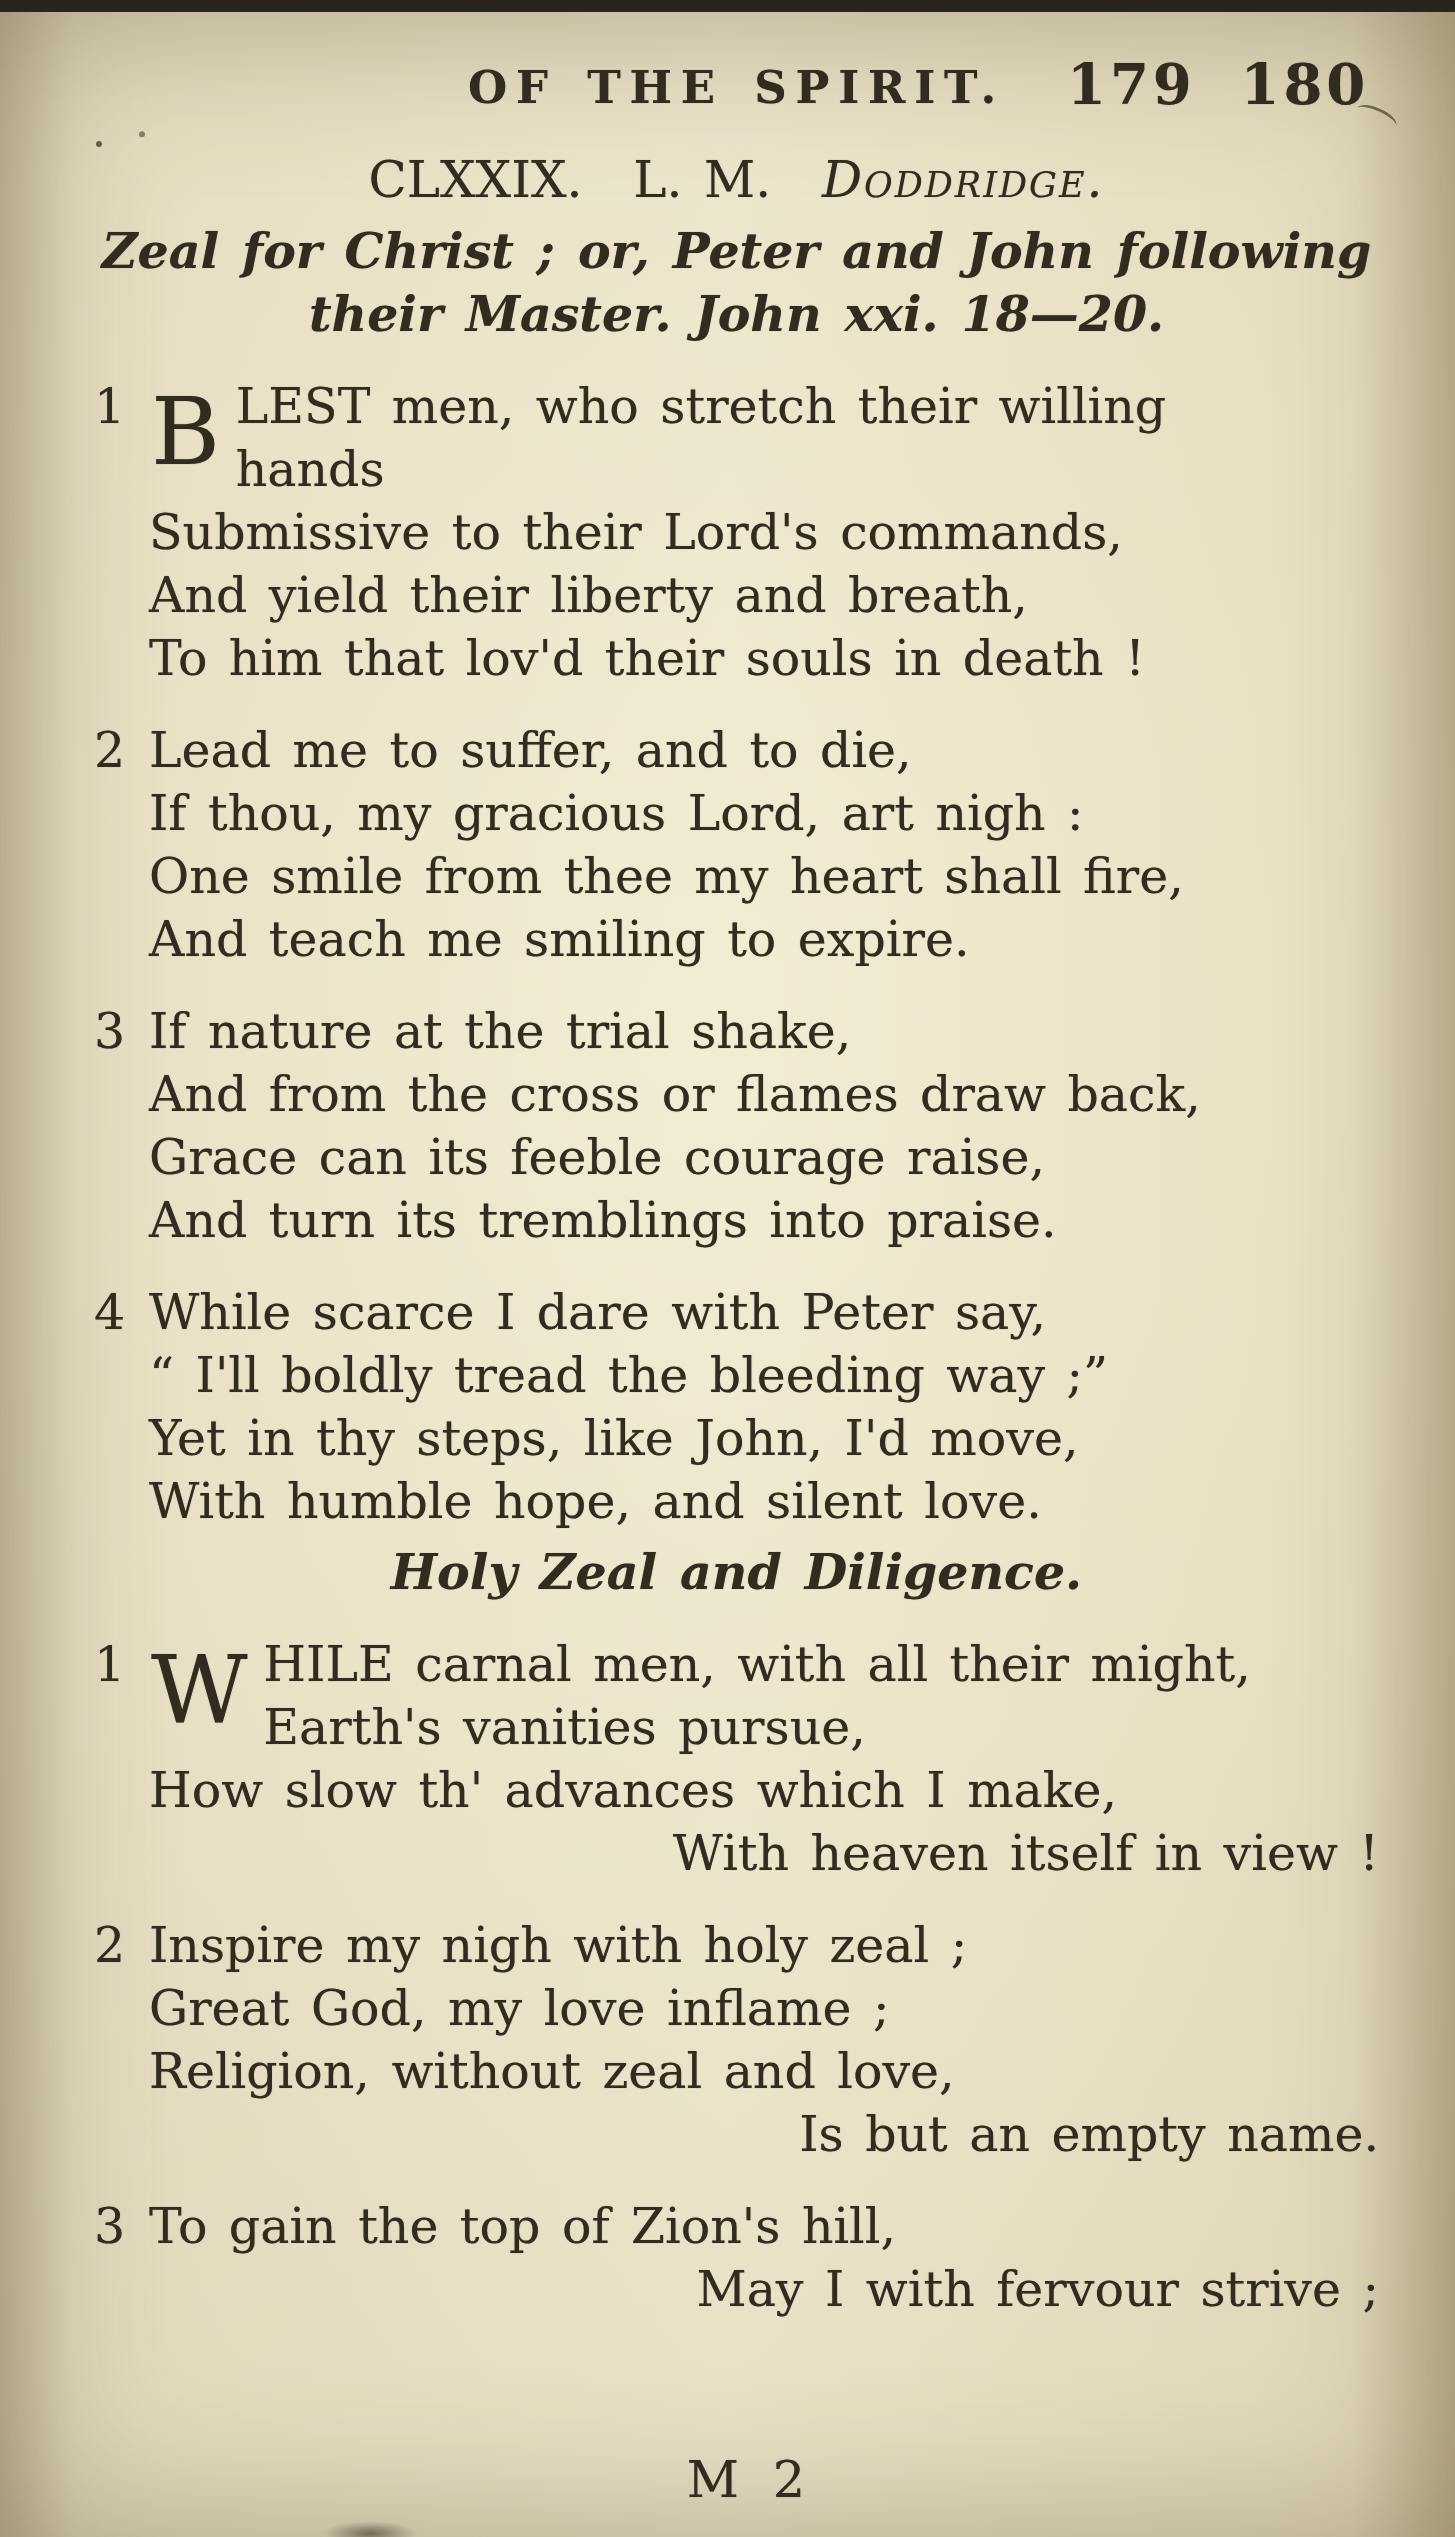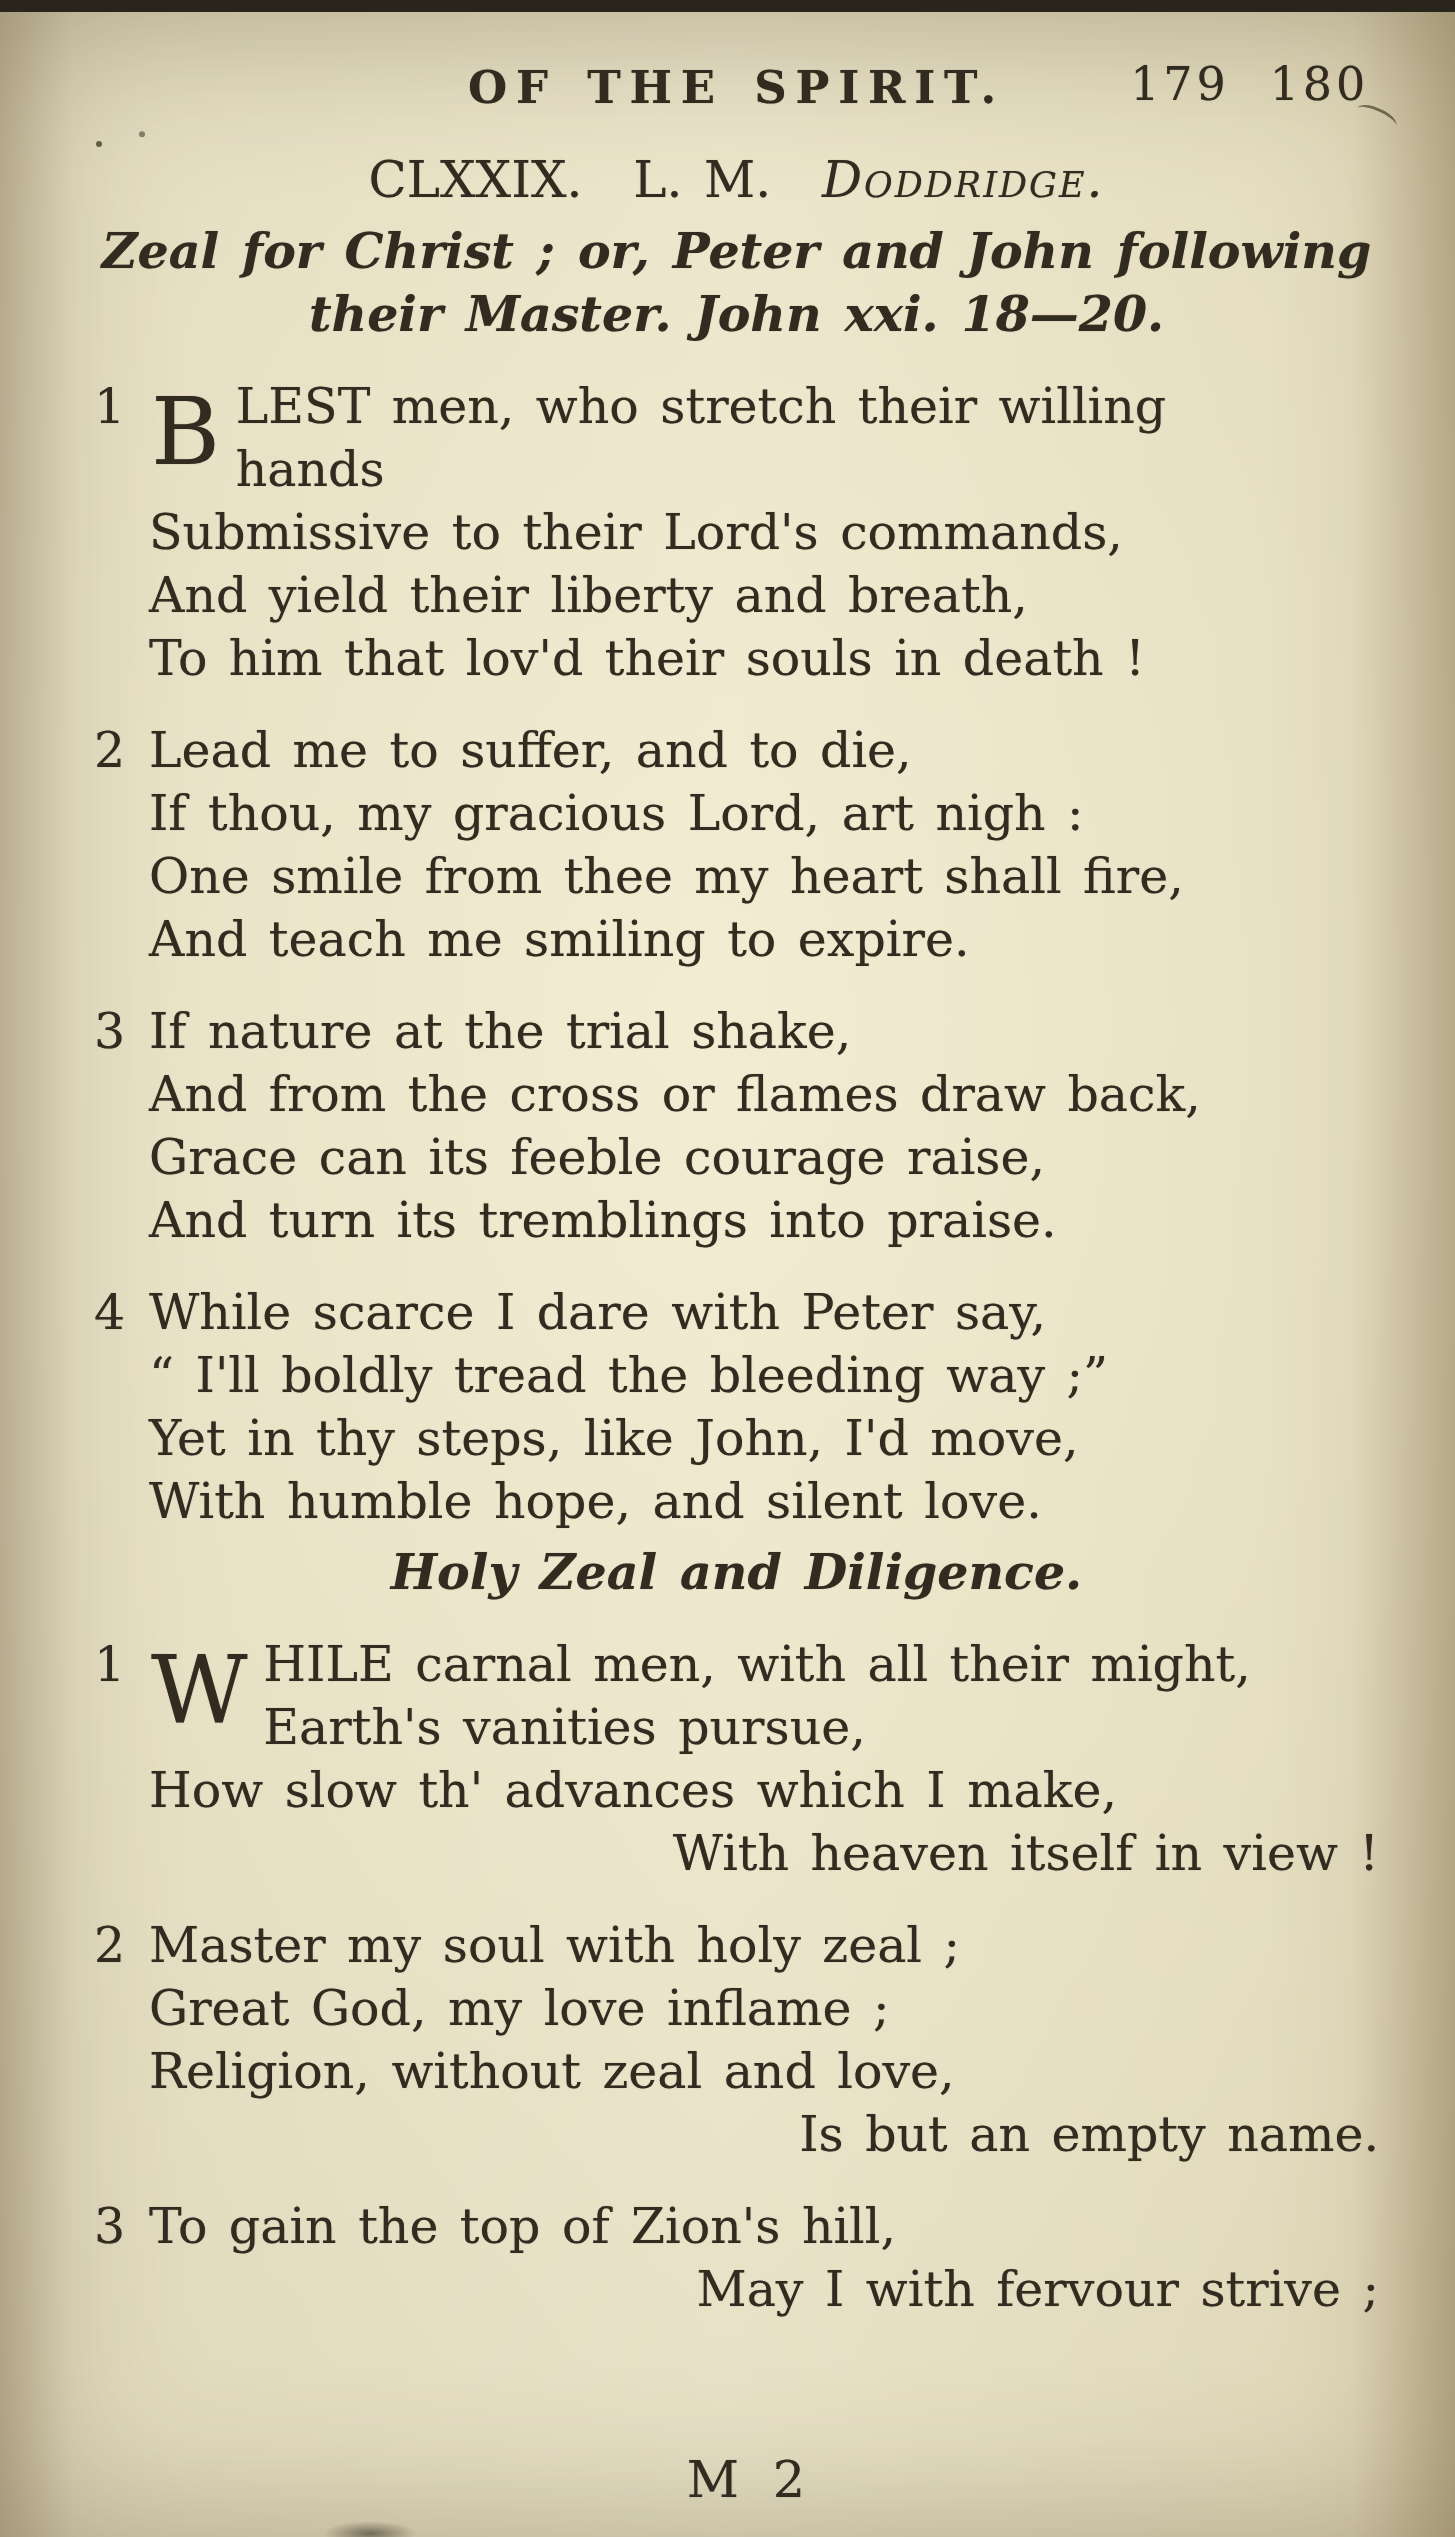--- a/index.html
+++ b/index.html
@@ -25,21 +25,21 @@
     line-height: 63px;
     word-spacing: 5.9px;
     text-shadow: 0 0 1px rgba(50,43,30,0.45);
   }
 
   
   .header { position: relative; text-align: center; height: 69px; }
   .htitle { font-weight: bold; font-size: 45px; letter-spacing: 8.8px; }
   .pagenums {
     position: absolute; right: 9.8px; top: -2px;
-    font-weight: normal; font-size: 46px; letter-spacing: 3.9px; word-spacing: 21.5px;
+    font-weight: bold; font-size: 56px; letter-spacing: 3.9px; word-spacing: 21.5px;
   }
 
   
   .hymn-heading { margin: 25.4px 0 0 0; text-align: center; font-size: 50px; font-weight: normal; }
   .hmeter { margin: 0 29px; }
   .hauthor { font-style: italic; font-variant: small-caps; letter-spacing: 2px; }
 
   .hymn-title { text-align: center; font-style: italic; margin-top: 7.8px; }
   .title-line { min-height: 63px; font-weight: bold; }
 
@@ -169,21 +169,21 @@
           <div class="line">HILE carnal men, with all their might,</div>
           <div class="line">Earth's vanities pursue,</div>
           <div class="line">How slow th' advances which I make,</div>
           <div class="line indent">With heaven itself in view !</div>
         </div>
       </div>
 
       <div class="verse">
         <div class="vnum">2</div>
         <div class="vtext">
-          <div class="line">Master my soul with holy zeal ;</div>
+          <div class="line">Inspire my nigh with holy zeal ;</div>
           <div class="line">Great God, my love inflame ;</div>
           <div class="line">Religion, without zeal and love,</div>
           <div class="line indent">Is but an empty name.</div>
         </div>
       </div>
 
       <div class="verse">
         <div class="vnum">3</div>
         <div class="vtext">
           <div class="line">To gain the top of Zion's hill,</div>

